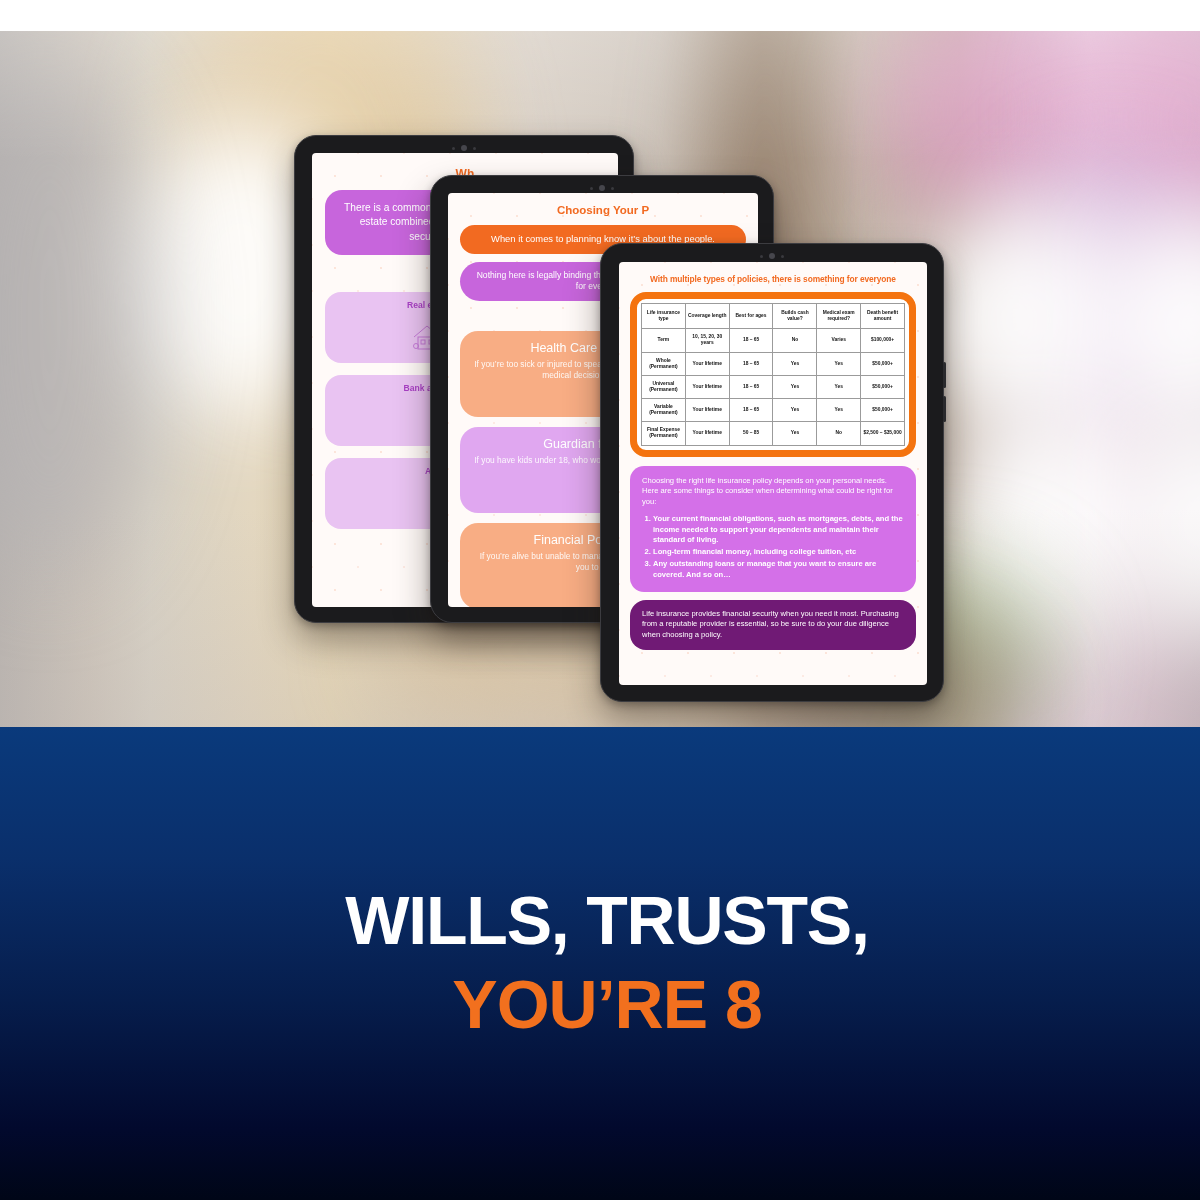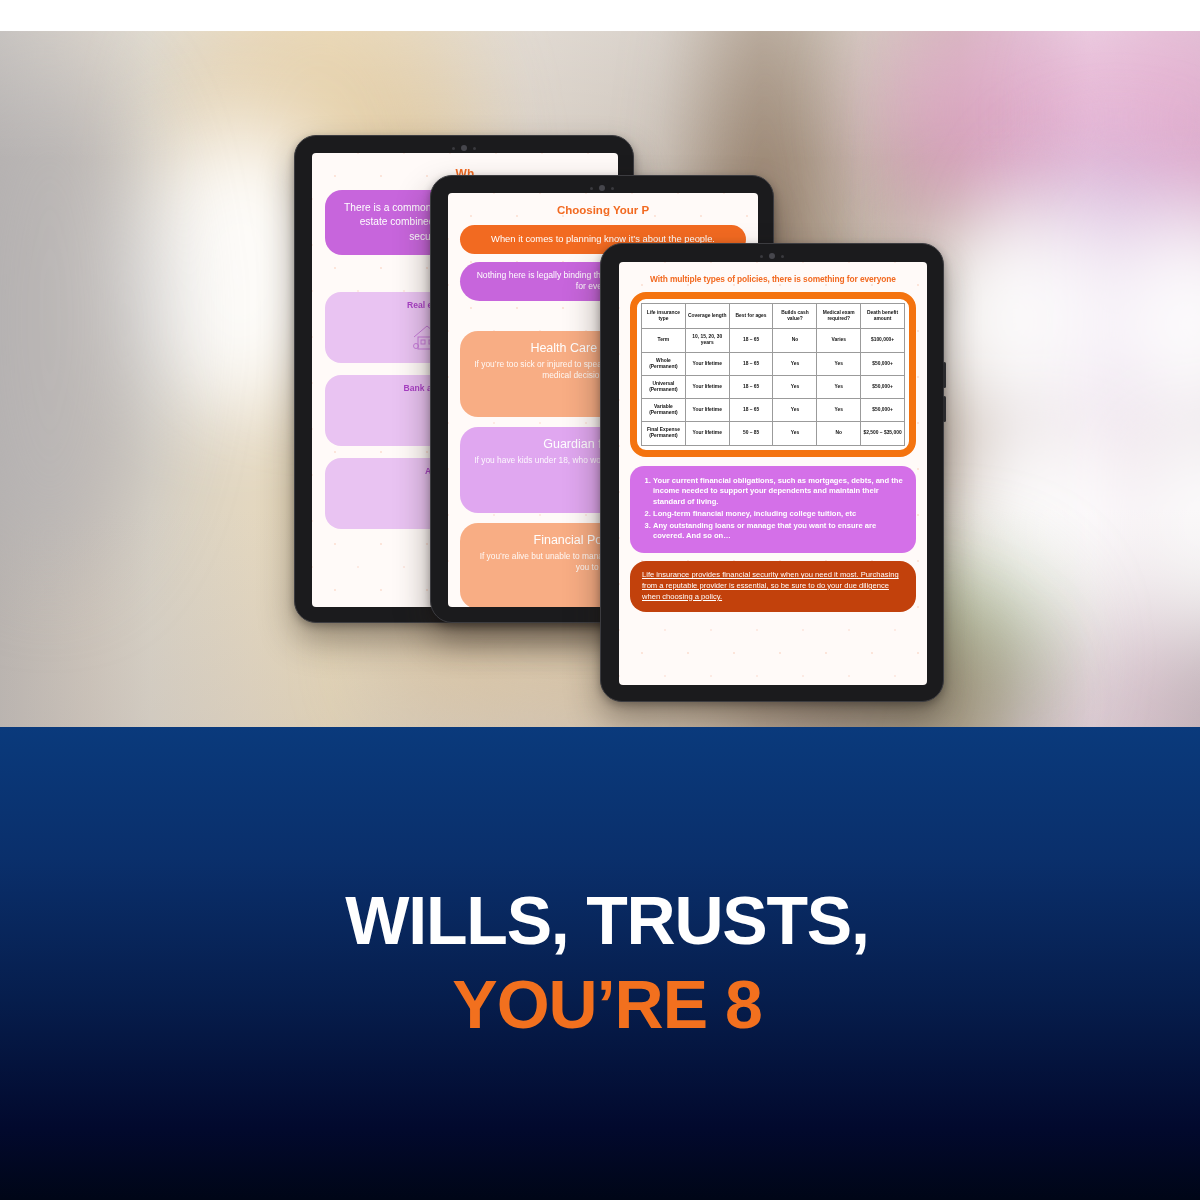--- a/index.html
+++ b/index.html
@@ -149,22 +149,22 @@
   th { padding:6px 1px; height:22px; }
   td { height:22px; font-weight:700; }
   .t3-purple {
     background:#d470e8; color:#fff; border-radius:14px; padding:10px 12px;
     font-size:7.6px; line-height:1.42; margin-bottom:8px;
   }
   .t3-purple .lede { margin-bottom:6px; }
   .t3-purple ol { margin:0 0 0 11px; padding:0;font-weight:bold; }
   .t3-purple li { margin-bottom:1px; }
   .t3-blue {
-    background:#c2410c; color:#fff; border-radius:16px; padding:9px 12px;
-    font-size:7.6px; line-height:1.42;text-decoration:underline;
+    background:#701a75; color:#fff; border-radius:16px; padding:9px 12px;
+    font-size:7.6px; line-height:1.42;
   }
 
   
   #bottom {
     position:absolute; left:0; top:727px; width:1200px; height:473px;
     background:linear-gradient(180deg,#0a3a7c 0%, #0a2f6b 28%, #061d4c 58%, #02092d 85%, #000617 100%);
     display:flex; flex-direction:column; align-items:center; justify-content:center;
     text-align:center;
     padding-left:14px;
   }
@@ -363,20 +363,21 @@
                 <td>50 – 85</td>
                 <td>Yes</td>
                 <td>No</td>
                 <td>$2,500 – $35,000</td>
               </tr>
             </tbody>
           </table>
         </div>
 
         <div class="t3-purple">
+          <div class="lede">Choosing the right life insurance policy depends on your personal needs. Here are some things to consider when determining what could be right for you:</div>
           <ol>
             <li>Your current financial obligations, such as mortgages, debts, and the income needed to support your dependents and maintain their standard of living.</li>
             <li>Long-term financial money, including college tuition, etc</li>
             <li>Any outstanding loans or manage that you want to ensure are covered. And so on…</li>
           </ol>
         </div>
 
         <div class="t3-blue">Life insurance provides financial security when you need it most. Purchasing from a reputable provider is essential, so be sure to do your due diligence when choosing a policy.</div>
       </div>
     </div>

